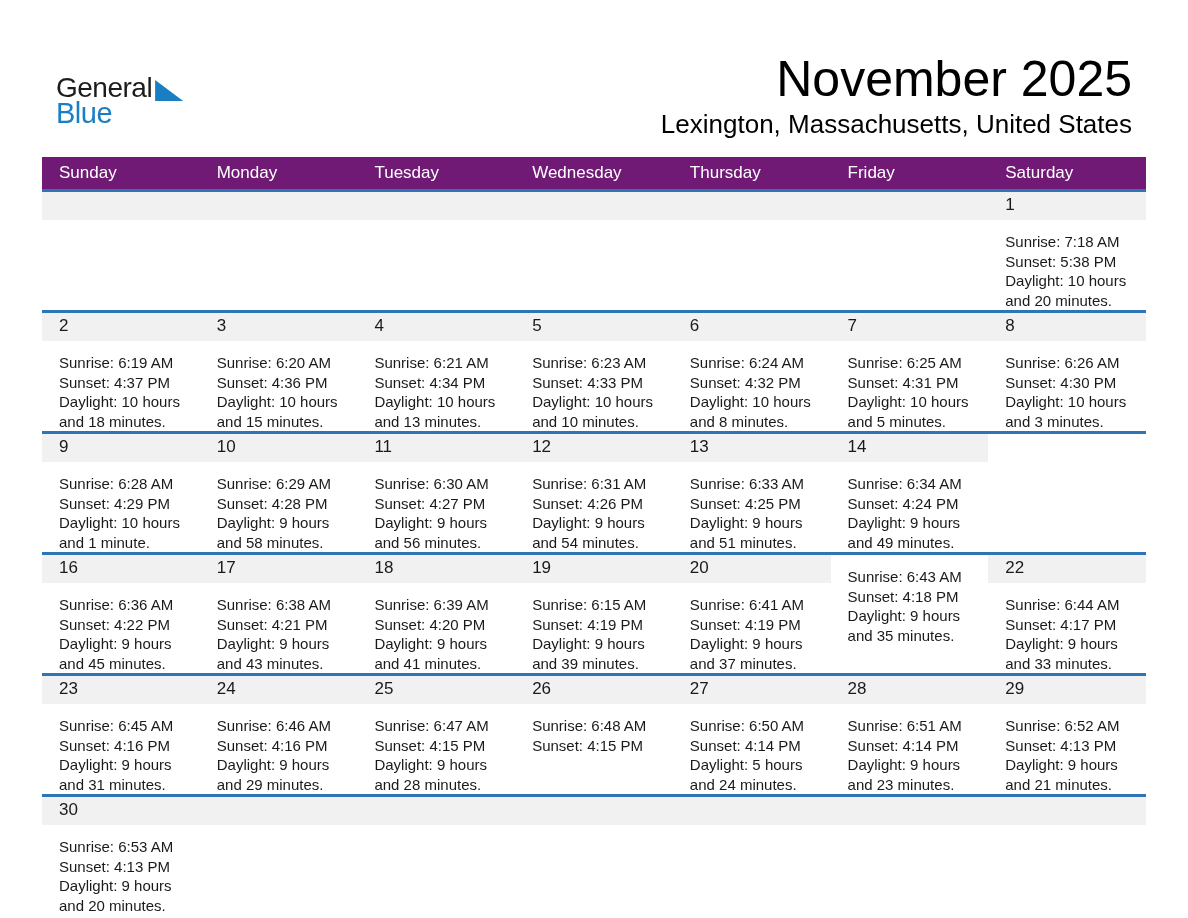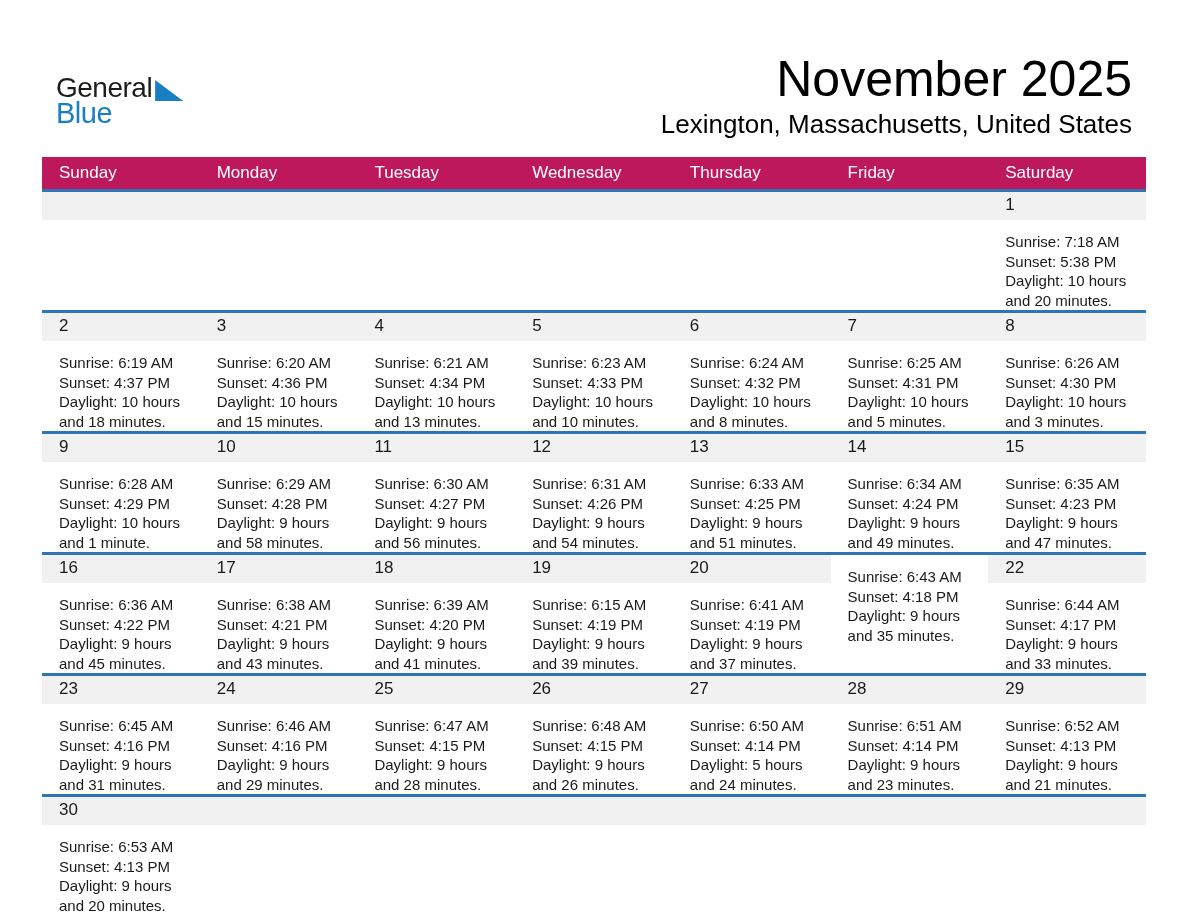--- a/index.html
+++ b/index.html
@@ -19,21 +19,21 @@
     clip-path:polygon(0 0, 100% 100%, 0 100%);
   }
   .logo-blue { font-size:29px; line-height:26px; color:#1a7ec3; letter-spacing:-0.5px; margin-top:-2px; }
   .header-right { position:absolute; right:56px; top:55px; text-align:right; }
   .month-title { font-size:50px; line-height:48px; font-weight:400; color:#000000; }
   .location-subtitle { font-size:26px; line-height:30px; font-weight:400; color:#000000; margin-top:6px; }
   
   .calendar { position:absolute; left:42px; top:157px; width:1104px; }
   .weekday-row {
     display:grid; grid-template-columns:repeat(7,1fr);
-    background:#be185d; height:32px;
+    background:#701a75; height:32px;
   }
   .weekday-cell {
     color:#ffffff; font-size:17px; line-height:32px; padding-left:17px;
     white-space:nowrap; overflow:hidden;
   }
   .week-row {
     display:grid; grid-template-columns:repeat(7,1fr);
     border-top:3px solid #2e75b6; min-height:110px;
   }
   .week-row.last { min-height:118px; }
@@ -232,28 +232,20 @@
         </div>
     </div>
     <div class="day-cell">
       <div class="date-band"><span class="date-num">14</span></div>
       <div class="cell-body">
           <div class="cell-line">Sunrise: 6:34 AM</div>
           <div class="cell-line">Sunset: 4:24 PM</div>
           <div class="cell-line">Daylight: 9 hours and 49 minutes.</div>
         </div>
     </div>
-    <div class="day-cell">
-      <div class="date-band"><span class="date-num">15</span></div>
-      <div class="cell-body">
-          <div class="cell-line">Sunrise: 6:35 AM</div>
-          <div class="cell-line">Sunset: 4:23 PM</div>
-          <div class="cell-line">Daylight: 9 hours and 47 minutes.</div>
-        </div>
-    </div>
   </div>
 
   <div class="week-row">
     <div class="day-cell">
       <div class="date-band"><span class="date-num">16</span></div>
       <div class="cell-body">
           <div class="cell-line">Sunrise: 6:36 AM</div>
           <div class="cell-line">Sunset: 4:22 PM</div>
           <div class="cell-line">Daylight: 9 hours and 45 minutes.</div>
         </div>
@@ -330,21 +322,20 @@
           <div class="cell-line">Sunrise: 6:47 AM</div>
           <div class="cell-line">Sunset: 4:15 PM</div>
           <div class="cell-line">Daylight: 9 hours and 28 minutes.</div>
         </div>
     </div>
     <div class="day-cell">
       <div class="date-band"><span class="date-num">26</span></div>
       <div class="cell-body">
           <div class="cell-line">Sunrise: 6:48 AM</div>
           <div class="cell-line">Sunset: 4:15 PM</div>
-          <div class="cell-line">Daylight: 9 hours and 26 minutes.</div>
         </div>
     </div>
     <div class="day-cell">
       <div class="date-band"><span class="date-num">27</span></div>
       <div class="cell-body">
           <div class="cell-line">Sunrise: 6:50 AM</div>
           <div class="cell-line">Sunset: 4:14 PM</div>
           <div class="cell-line">Daylight: 5 hours and 24 minutes.</div>
         </div>
     </div>

